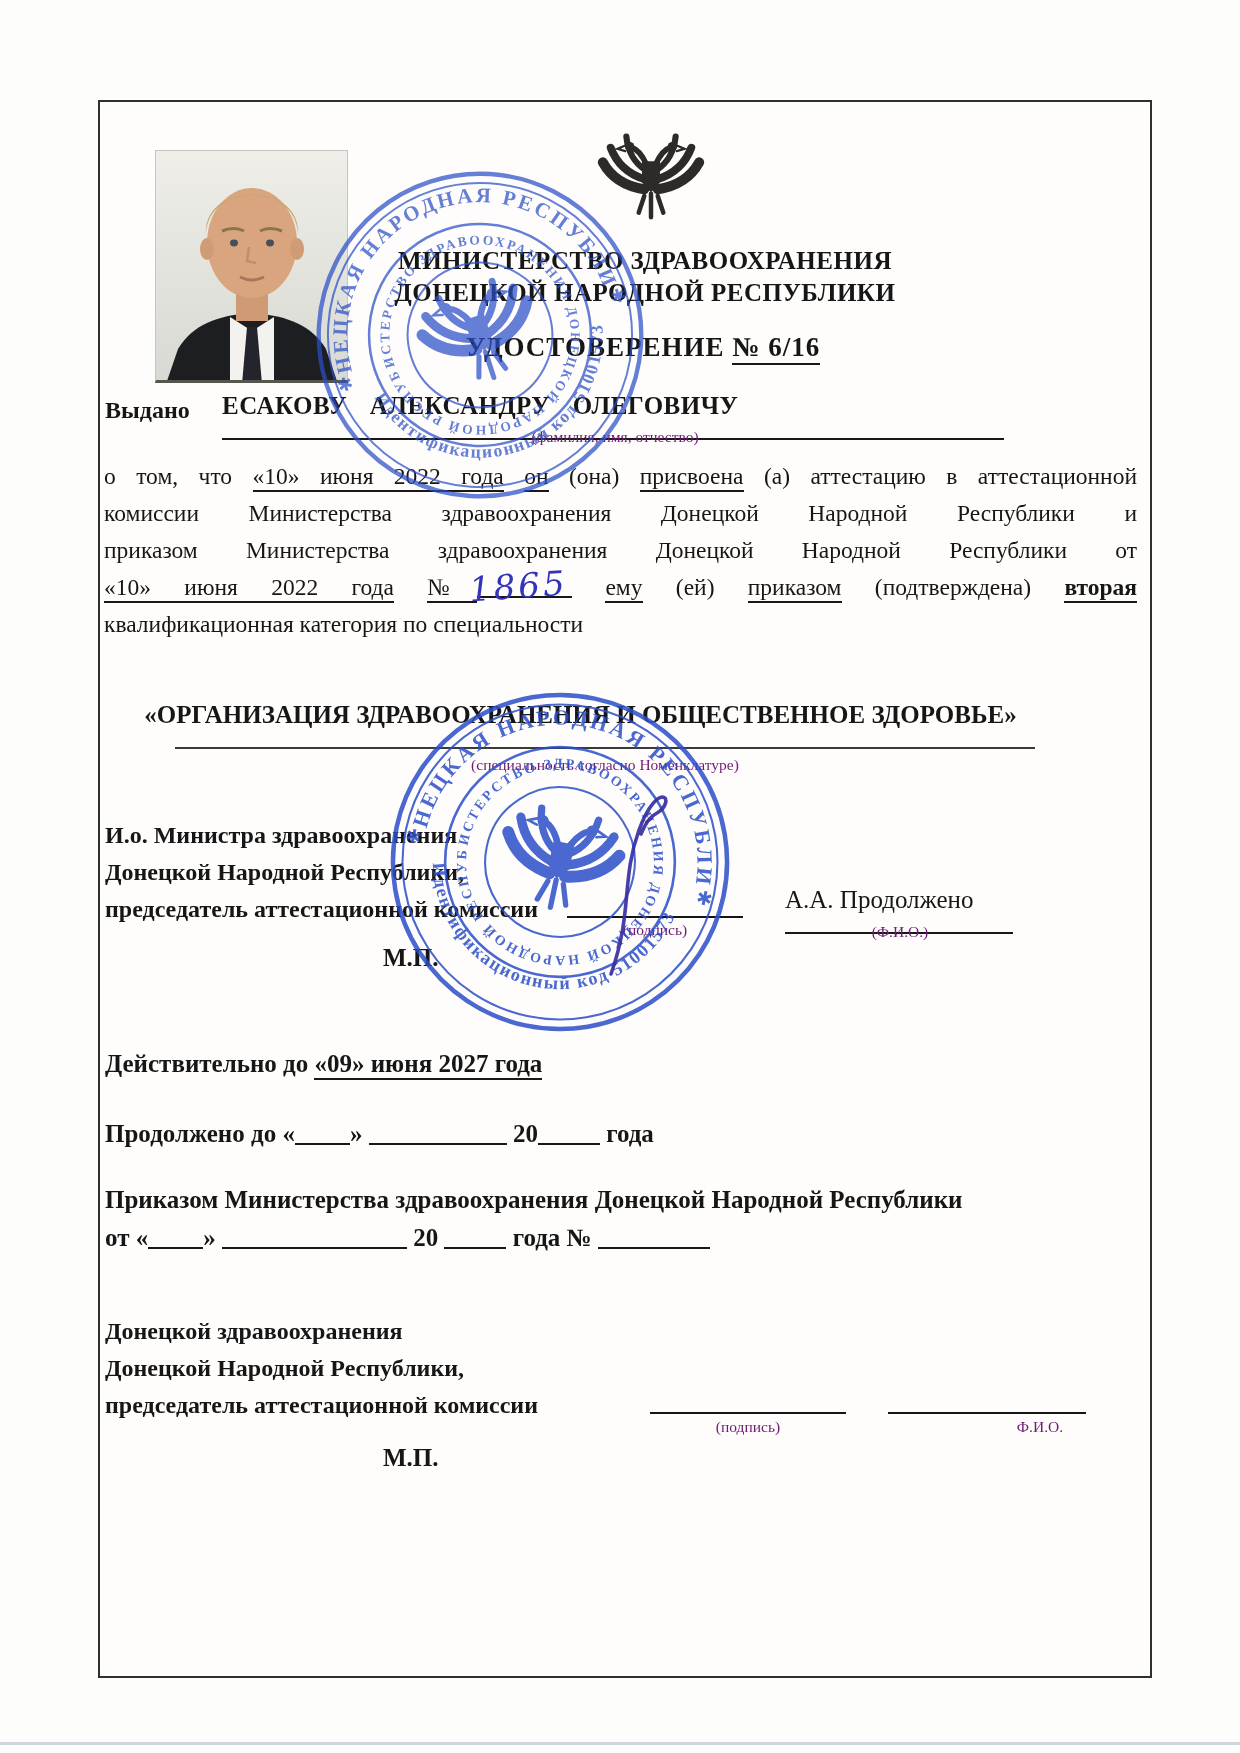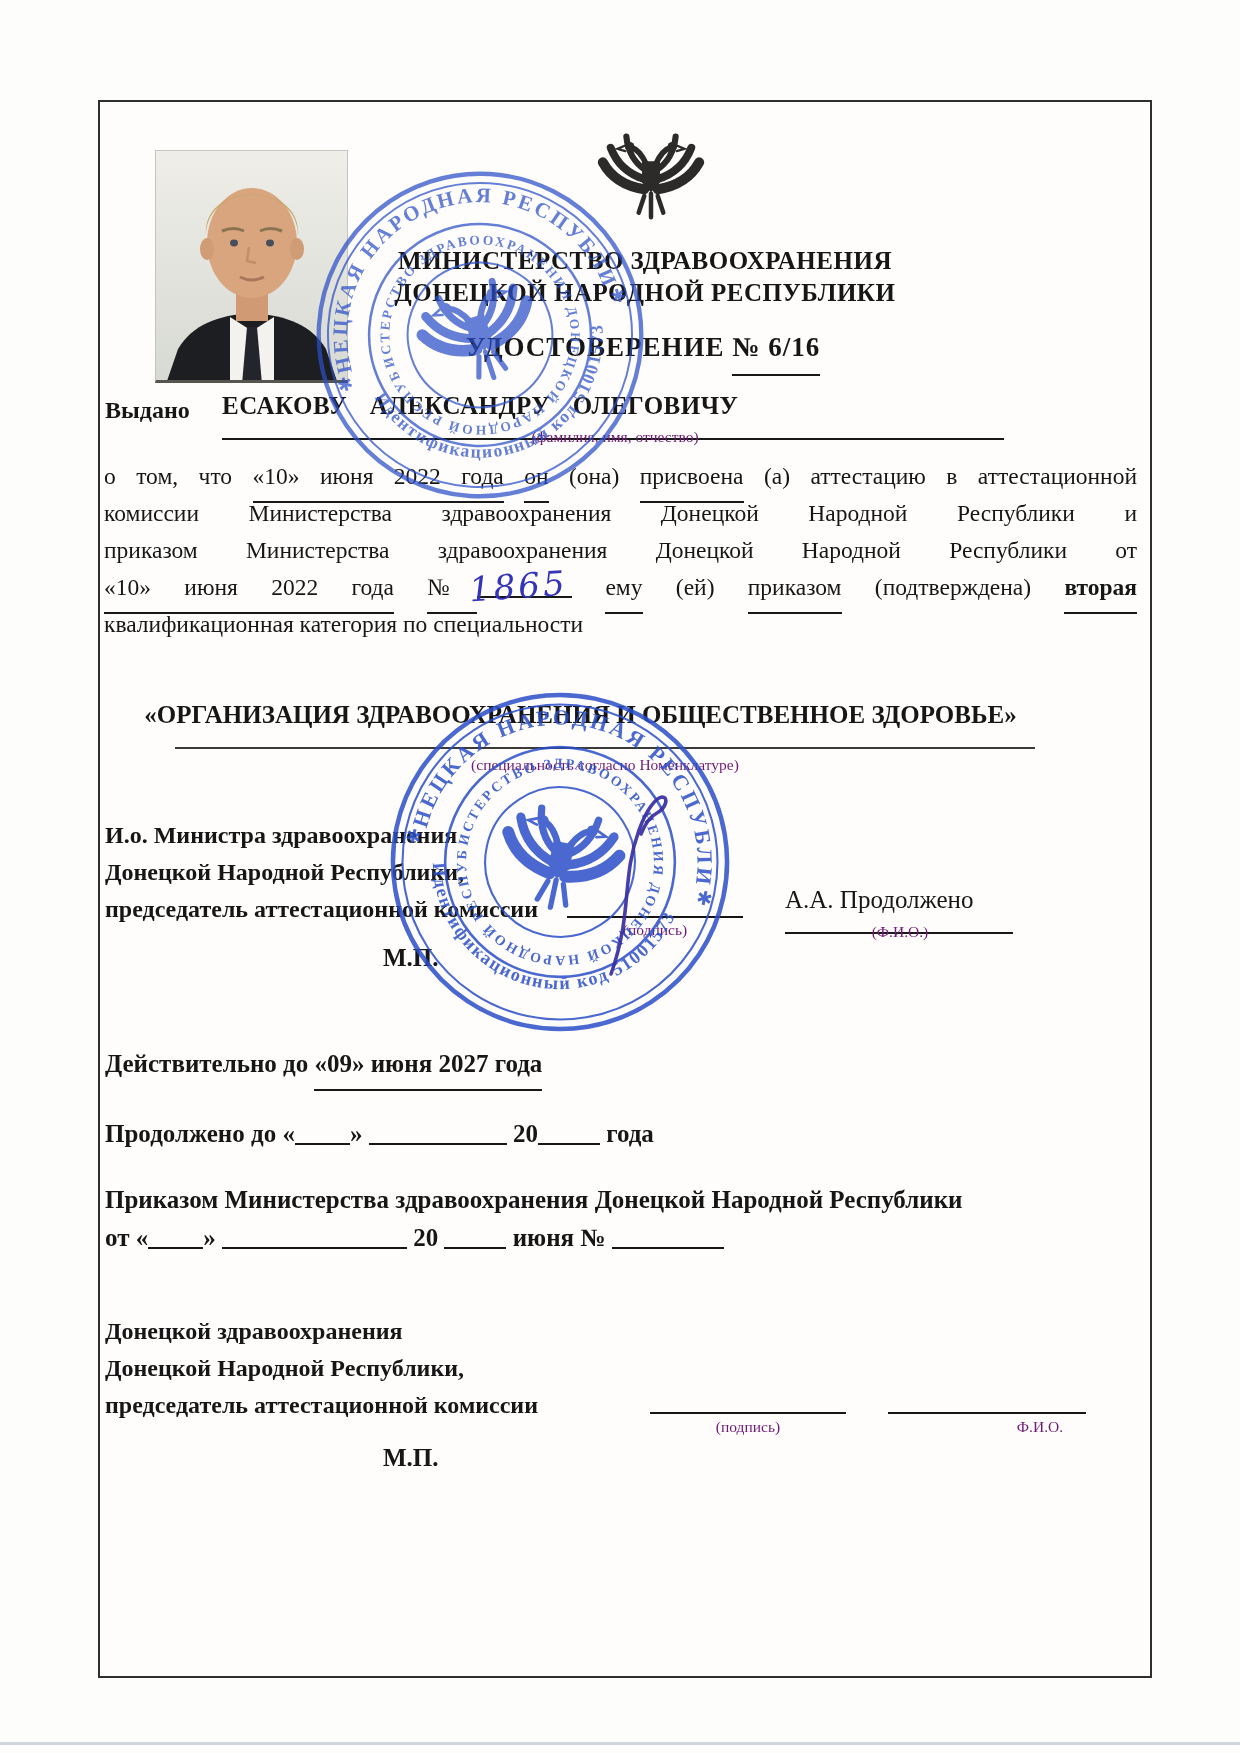--- a/index.html
+++ b/index.html
@@ -6,21 +6,21 @@
   html,body { width:1240px; height:1753px; }
   body {
     position:relative; overflow:hidden;
     background:#fdfdfb;
     font-family:"Liberation Serif", serif;
     color:#161616;
   }
   .abs { position:absolute; }
   .b { font-weight:bold; }
   .ctr { text-align:center; }
-  .u { border-bottom:2.5px solid #181818; padding-bottom:12px; }
+  .u { border-bottom:2.5px solid #181818; padding-bottom:1px; }
   .blank { display:inline-block; border-bottom:2.5px solid #181818; height:1em; vertical-align:-3px; position:relative; }
   .jline { text-align:justify; text-align-last:justify; }
   .frame {
     position:absolute; left:98px; top:100px; width:1054px; height:1578px;
     border:2px solid #2f2f2e; background:#fefdfb;
   }
   .hdr { font-size:25px; font-weight:bold; letter-spacing:.5px; }
   .doc-title { font-size:27px; font-weight:bold; letter-spacing:1px; }
   .body-txt { font-size:23.5px; line-height:34px; }
   .lbl { font-size:25px; font-weight:bold; }
@@ -122,21 +122,21 @@
 <div class="abs sigline" style="left:567px;top:916px;width:176px"></div>
 <div class="abs cap ctr" style="left:560px;top:921px;width:190px">(подпись)</div>
 <div class="abs name-ul" style="left:785px;top:886px;width:228px;font-size:25px">А.А. Продолжено</div>
 <div class="abs cap ctr" style="left:800px;top:923px;width:200px">(Ф.И.О.)</div>
 <div class="abs lbl" style="left:383px;top:944px">М.П.</div>
 
 <div class="abs lbl" style="left:105px;top:1050px"><span>Действительно до </span><span class="u">«09» июня 2027 года</span></div>
 <div class="abs lbl" style="left:105px;top:1120px"><span>Продолжено до «</span><span class="blank" style="width:55px"></span><span>»</span> <span class="blank" style="width:138px"></span> <span>20</span><span class="blank" style="width:62px"></span> <span>года</span></div>
 
 <div class="abs lbl" style="left:105px;top:1186px">Приказом Министерства здравоохранения Донецкой Народной Республики</div>
-<div class="abs lbl" style="left:105px;top:1224px"><span>от «</span><span class="blank" style="width:55px"></span><span>»</span> <span class="blank" style="width:185px"></span> <span>20</span> <span class="blank" style="width:62px"></span> <span>июня №</span> <span class="blank" style="width:112px"></span></div>
+<div class="abs lbl" style="left:105px;top:1224px"><span>от «</span><span class="blank" style="width:55px"></span><span>»</span> <span class="blank" style="width:185px"></span> <span>20</span> <span class="blank" style="width:62px"></span> <span>года №</span> <span class="blank" style="width:112px"></span></div>
 
 <div class="abs lbl24" style="left:105px;top:1318px">Донецкой здравоохранения</div>
 <div class="abs lbl24" style="left:105px;top:1355px">Донецкой Народной Республики,</div>
 <div class="abs lbl24" style="left:105px;top:1392px">председатель аттестационной комиссии</div>
 <div class="abs sigline" style="left:650px;top:1412px;width:196px"></div>
 <div class="abs cap ctr" style="left:650px;top:1418px;width:196px">(подпись)</div>
 <div class="abs sigline" style="left:888px;top:1412px;width:198px"></div>
 <div class="abs cap ctr" style="left:960px;top:1418px;width:160px">Ф.И.О.</div>
 <div class="abs lbl" style="left:383px;top:1444px">М.П.</div>
 

